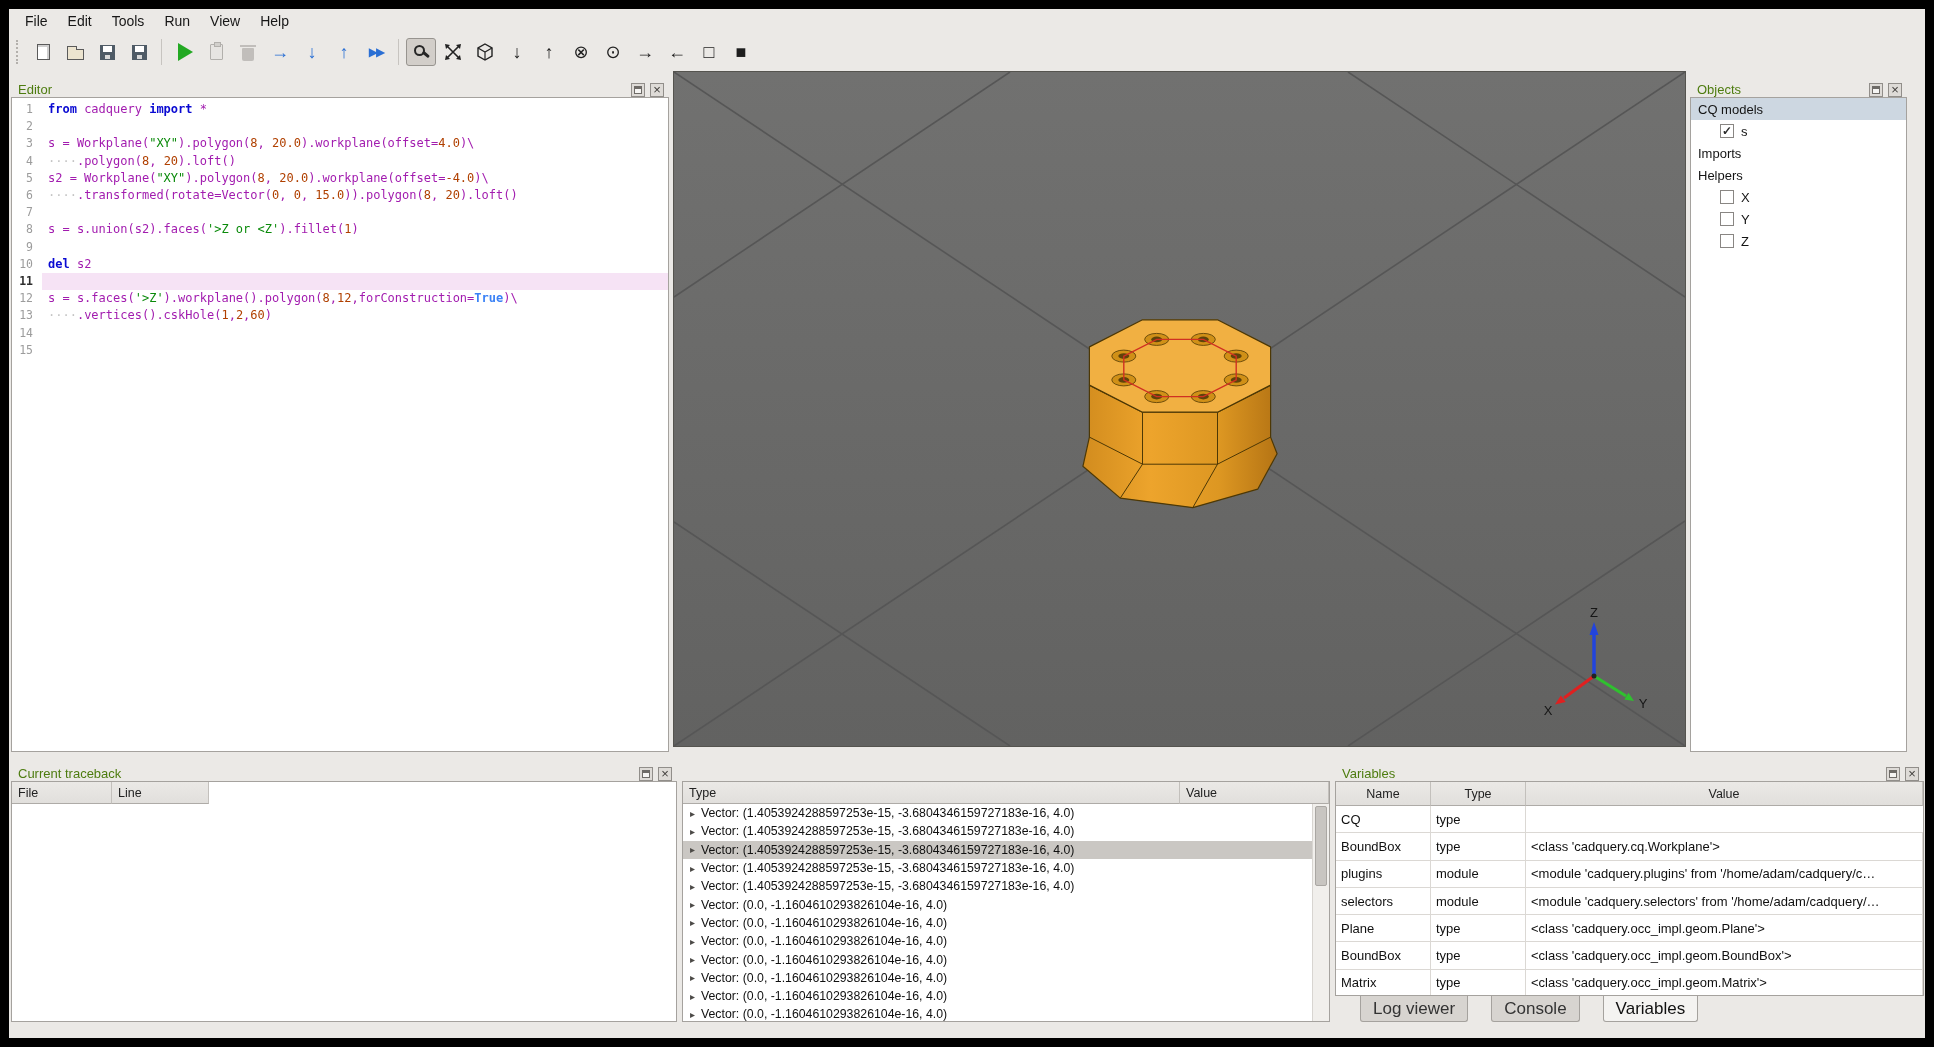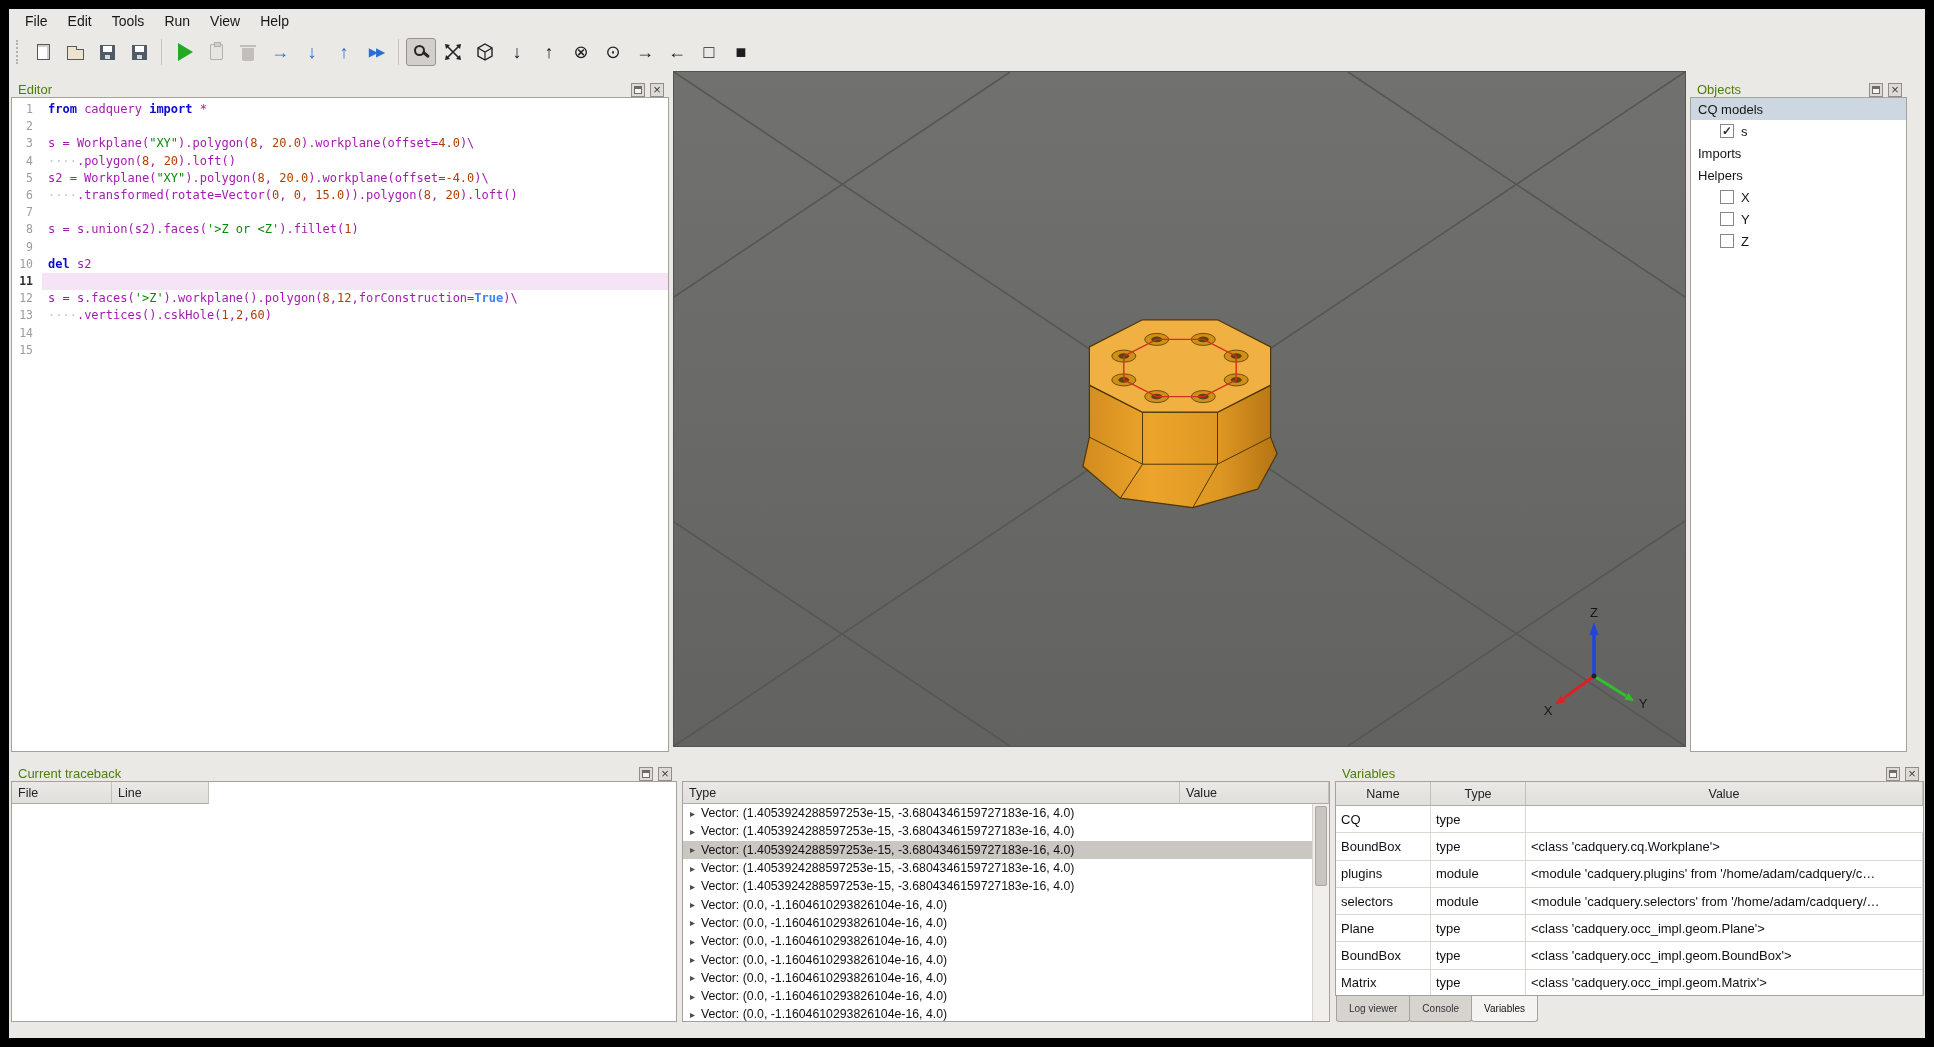--- a/index.html
+++ b/index.html
@@ -127,23 +127,23 @@
   #variables-panel .panel-body { bottom:26px; }
   .var-head { height:24px; }
   .var-head .th { justify-content:center; }
   .th-var0 { width:95px; } .th-var1 { width:95px; } .th-var2 { flex:1; }
   .var-row { display:flex; height:27.3px; border-bottom:1px solid #dbd8d4; font-size:13px; }
   .vcell { padding:0 5px; border-right:1px solid #dbd8d4; overflow:hidden; white-space:nowrap;
     display:flex; align-items:center; color:#101010; }
   .vcell0 { width:95px; } .vcell1 { width:95px; } .vcell2 { flex:1; }
   #bottom-tabs { position:absolute; left:1px; right:0; bottom:0; height:26px; display:flex;
     align-items:stretch; }
-  .tab { display:flex; align-items:center; padding:0 12px; font-size:10px;
+  .tab { display:flex; align-items:center; padding:0 12px; font-size:17px;
     border:1px solid #a5a29e; border-top:none; background:#d7d4d0; color:#333;
-    border-radius:0 0 3px 3px; margin-right:-1px; }
+    border-radius:0 0 3px 3px; margin-right:-1px;margin-left:24px; }
   .tab.active { background:#f4f3f1; color:#111; }
 </style>
 </head>
 <body>
 
 <div id="app-window">
 
   <div id="menu-bar">
       <div class="menu-item">File</div>
       <div class="menu-item">Edit</div>

